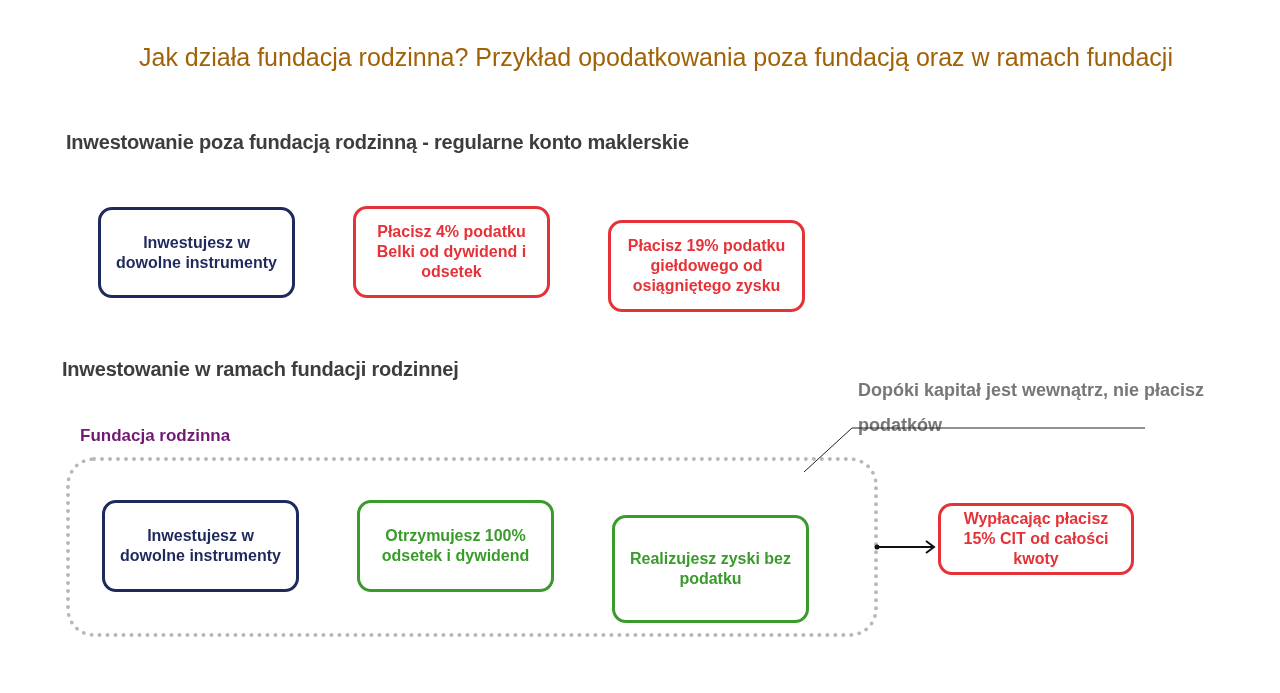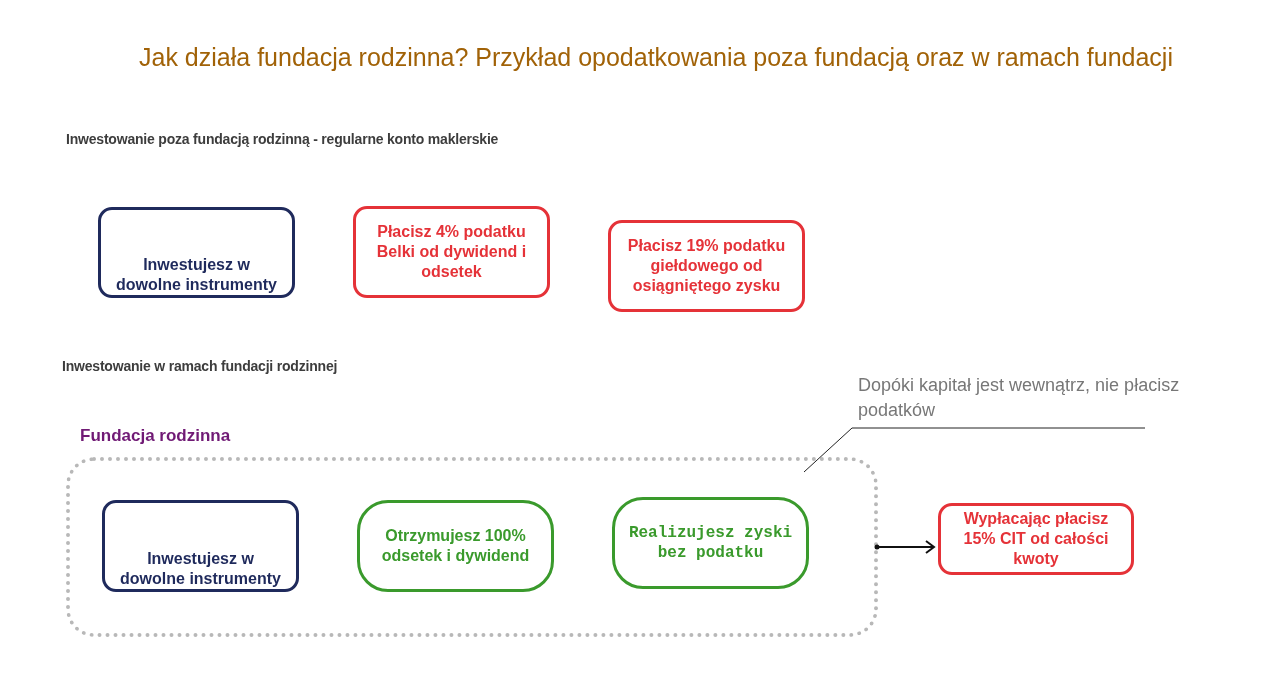--- a/index.html
+++ b/index.html
@@ -1,28 +1,28 @@
 <!DOCTYPE html>
 <html><head>
 <meta charset="utf-8">
 <style>
   html, body { margin: 0; padding: 0; background: #ffffff; }
   body { width: 1280px; height: 693px; position: relative; overflow: hidden;
          font-family: "Liberation Sans", "DejaVu Sans", sans-serif; }
   .abs { position: absolute; }
   .title { left: 0; width: 1280px; top: 43px; text-align: center; font-size: 25px;
            color: #a16207; letter-spacing: 0px; padding-left: 16px; }
-  .section-h { font-size: 14px; color: #3d3d3d; font-weight: bold; letter-spacing: -0.2px; }
+  .section-h { font-size: 20px; color: #3d3d3d; font-weight: bold; letter-spacing: -0.2px; }
   .box { box-sizing: border-box; border: 3px solid; border-radius: 14px; display: flex;
          align-items: center; justify-content: center; text-align: center; font-weight: bold;
          font-size: 16px; line-height: 20px; padding: 0 8px; background: #fff; }
-  .navy { border-color: #1f2a5c; color: #1f2a5c; align-items: flex-end; }
+  .navy { border-color: #1f2a5c; color: #1f2a5c; }
   .red { border-color: #e53238; color: #e53238; }
-  .green { border-color: #3a9a2c; color: #3a9a2c; border-radius: 31px; }
-  .annot { font-size: 18px; color: #777777; font-weight: normal; line-height: 25px; width: 390px; }
+  .green { border-color: #3a9a2c; color: #3a9a2c; }
+  .annot { font-size: 18px; color: #777777; font-weight: bold; line-height: 35px; width: 390px; }
   .found-label { font-size: 17px; color: #701a75; font-weight: bold; }
   .dotted { box-sizing: border-box; border: 4px dotted #b8b8b8; border-radius: 28px; }
   svg { position: absolute; left: 0; top: 0; }
 </style>
 </head>
 <body>
 
 <div class="abs title">Jak działa fundacja rodzinna? Przykład opodatkowania poza fundacją oraz w ramach fundacji</div>
 
 <div class="abs section-h" style="left:66px; top:131px;">Inwestowanie poza fundacją rodzinną - regularne konto maklerskie</div>
@@ -53,18 +53,18 @@
     <polyline points="926,541 934,547 926,553" fill="none" stroke="#111" stroke-width="2"></polyline>
   </g>
 </svg>
 
 <div class="abs box navy" style="left:102px; top:500px; width:197px; height:92px;">
   <span>Inwestujesz w dowolne instrumenty</span>
 </div>
 <div class="abs box green" style="left:357px; top:500px; width:197px; height:92px;">
   <span>Otrzymujesz 100% odsetek i dywidend</span>
 </div>
-<div class="abs box green" style="left:612px; top:497px; width:197px; height:92px;font-family:Liberation Mono, monospace;">
+<div class="abs box green" style="left:612px; top:515px; width:197px; height:108px;">
   <span>Realizujesz zyski bez podatku</span>
 </div>
 <div class="abs box red" style="left:938px; top:503px; width:196px; height:72px;">
   <span>Wypłacając płacisz 15% CIT od całości kwoty</span>
 </div>
 
 </body></html>

